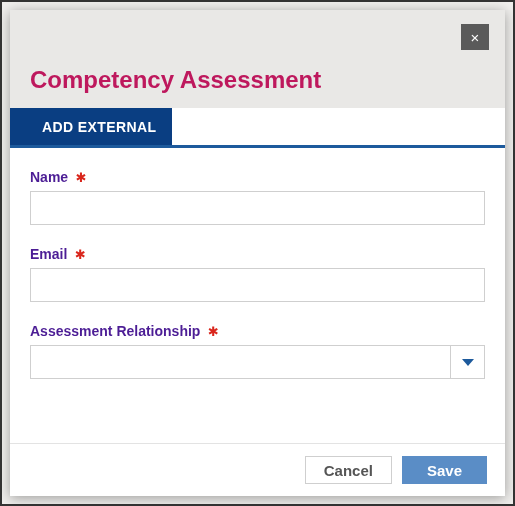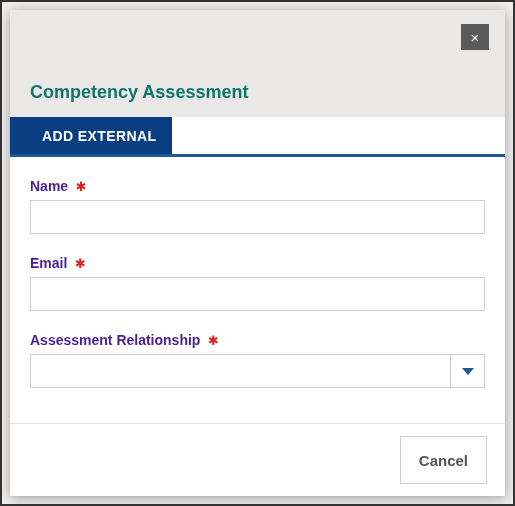--- a/index.html
+++ b/index.html
@@ -33,24 +33,24 @@
       color: #fff;
       border: none;
       cursor: pointer;
       font-size: 15px;
       line-height: 1;
       display: flex;
       align-items: center;
       justify-content: center;
     }
     .modal-title {
-      color: #0f766e;
-      font-size: 18px;
+      color: #be185d;
+      font-size: 24px;
       font-weight: 600;
-      margin-top: 54px;
+      margin-top: 38px;
     }
     .tab-bar {
       background: #fff;
       display: flex;
       border-bottom: 3px solid #1d5a9c;
     }
     .tab {
       background: #0a3e82;
       color: #fff;
       padding: 11px 16px 10px 32px;
@@ -115,21 +115,21 @@
     }
     .modal-footer {
       border-top: 1px solid #e3e3e3;
       padding: 12px 18px;
       display: flex;
       justify-content: flex-end;
       gap: 10px;
       background: #fff;
     }
     .btn {
-      height: 48px;
+      height: 28px;
       padding: 0 18px;
       font-size: 15px;
       font-weight: 600;
       border: 1px solid #cfcfcf;
       background: #fff;
       color: #555;
       cursor: pointer;
     }
     .btn-primary {
       background: #5a8dc6;
@@ -176,15 +176,16 @@
         <div class="select-caret">
           <span class="caret-icon"></span>
         </div>
       </div>
     </div>
 
   </div>
 
   <div class="modal-footer">
     <button class="btn">Cancel</button>
+    <button class="btn btn-primary">Save</button>
   </div>
 
 </div>
 
 </body></html>

